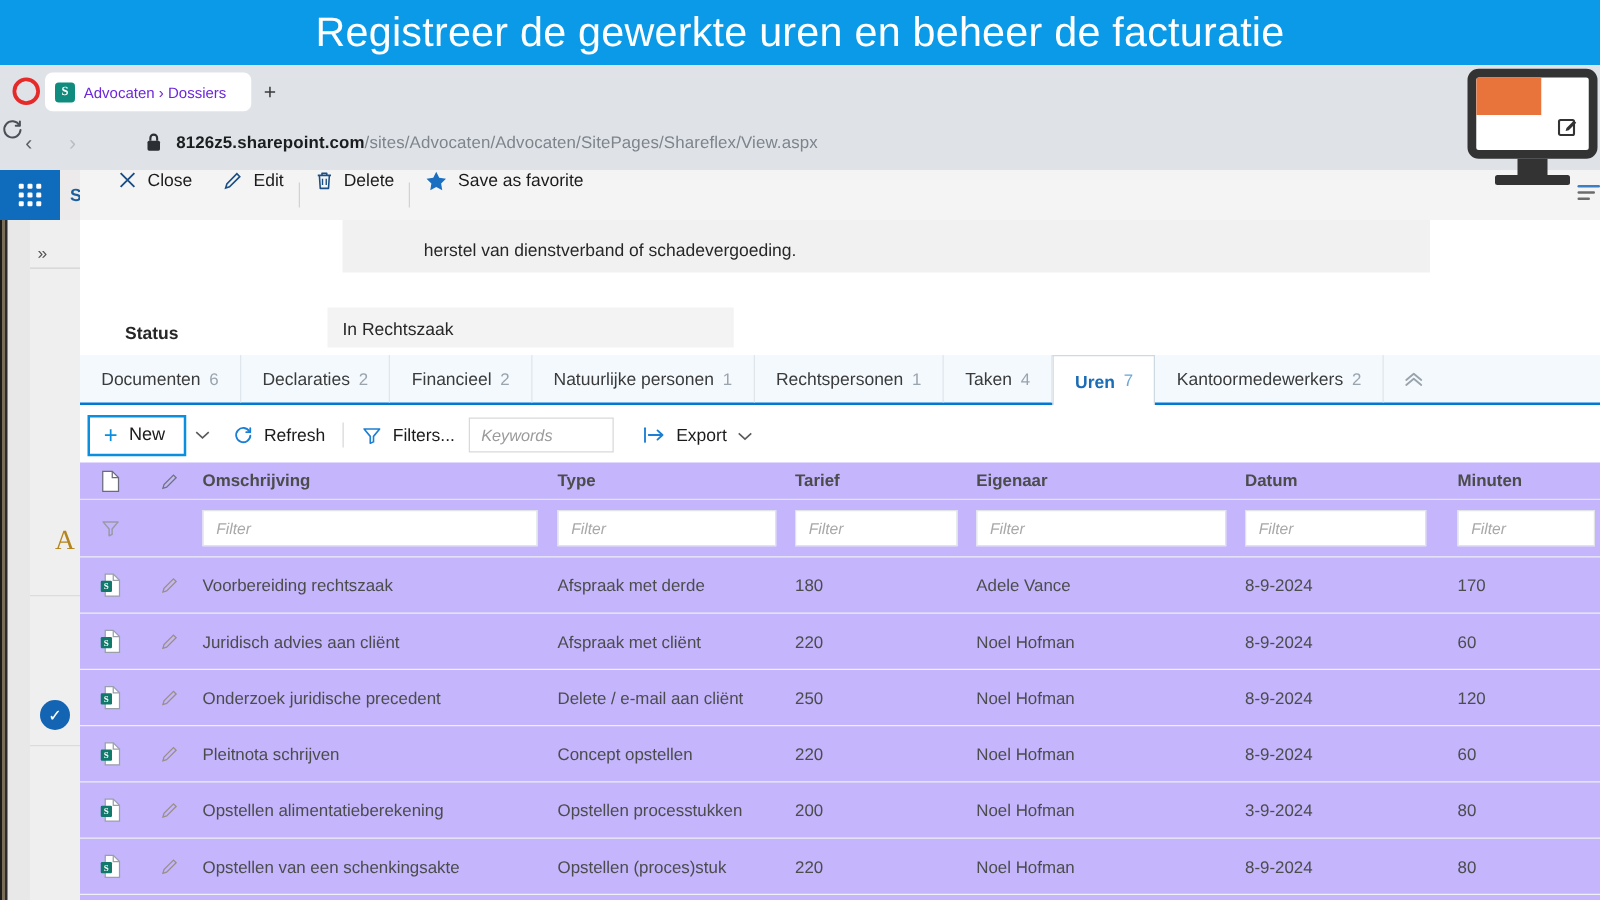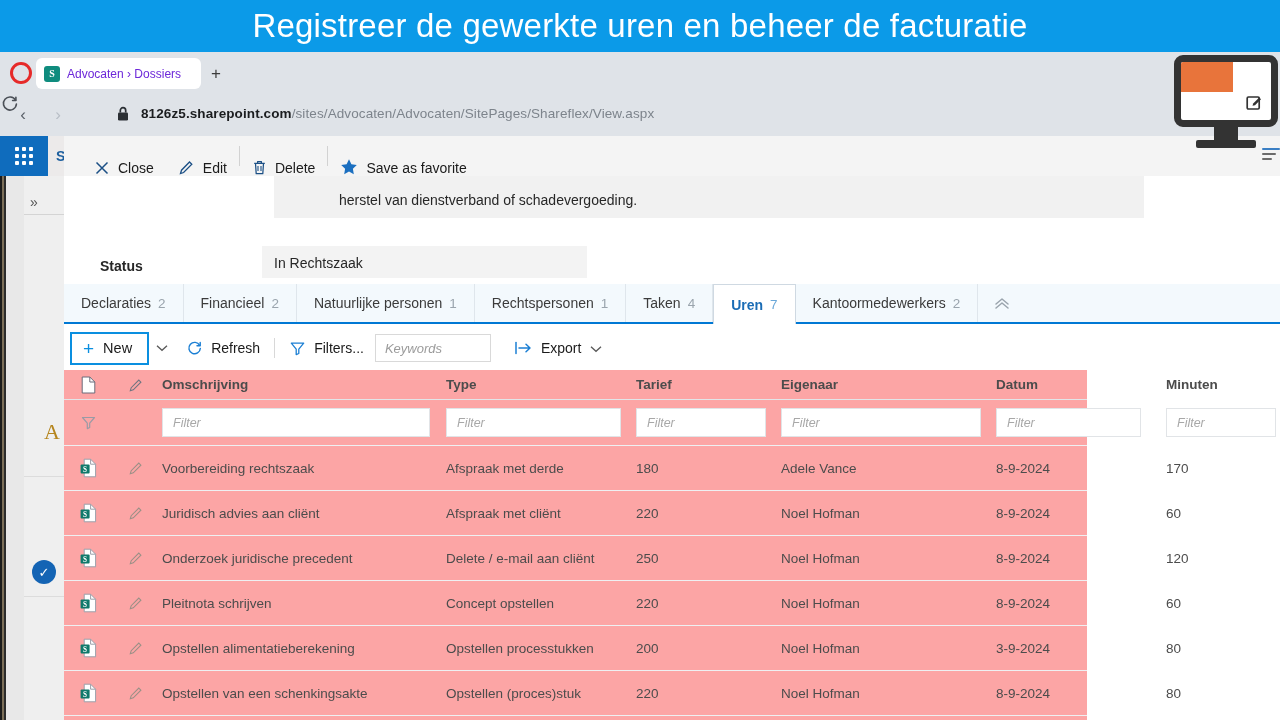--- a/index.html
+++ b/index.html
@@ -108,21 +108,21 @@
              background: linear-gradient(to right, #1b1b1b 0 2px, #7b6e58 2px 4px, #2b2b2b 4px 6px); }
 
   
   .panel { position: absolute; left: 64px; top: 0; width: 1216px; height: 584px; background: #ffffff; }
 
   .cmdbar {
     position: absolute; left: 0; top: 0; width: 1216px; height: 40px;
     background: #f4f4f4; display: flex; align-items: center; padding-left: 18px;
   }
   .cmd {
-    display: flex; align-items: flex-end; height: 40px; padding: 0 12px; cursor: pointer;
+    display: flex; align-items: flex-start; height: 40px; padding: 0 12px; cursor: pointer;
     font-size: 14px; color: #1b1b1b;
   }
   .cmd .glyph { margin-right: 8px; display: flex; align-items: center; }
   .cmd-sep { width: 1px; height: 20px; background: #d2d2d2; }
 
   .form-area { position: absolute; left: 0; top: 40px; width: 1216px; height: 237px; background: #fff; overflow: hidden; }
   .fld-desc-box {
     position: absolute; left: 210px; top: 0; width: 870px; height: 42px; background: #f1f1f1;
   }
   .fld-desc-txt {
@@ -181,21 +181,21 @@
   .tb-item .glyph { margin-right: 8px; display: flex; align-items: center; }
   .tb-sep { width: 1px; height: 20px; background: #d8d8d8; margin: 0 3px; }
   .kw-input {
     width: 116px; height: 28px; border: 1px solid #d9d9d9; background: #fff;
     font-size: 13px; color: #7b7b7b; font-style: italic; padding: 0 9px;
     font-family: "Liberation Sans", sans-serif; outline: none;
   }
   .kw-input::placeholder { color: #9b9b9b; font-style: italic; }
 
   
-  .grid { position: absolute; left: 0; top: 234px; width: 1023px; height: 350px; background: #fca5a5; }
+  .grid { position: absolute; left: 0; top: 234px; width: 1216px; height: 350px; background: #c4b5fd; }
   .grow { display: flex; align-items: center; height: 45px; border-bottom: 1px solid #eef0f2; }
   .ghead { height: 30px; border-bottom: 1px solid #e2e5e8; }
   .gfilter { height: 46px; border-bottom: 1px solid #eef0f2; }
   .c-ico  { width: 48px; display: flex; justify-content: center; align-items: center; flex: 0 0 48px; }
   .c-pen  { width: 48px; display: flex; justify-content: center; align-items: center; flex: 0 0 48px; }
   .c-omsc { flex: 0 0 286px; padding-left: 2px; }
   .c-type { flex: 0 0 190px; }
   .c-tar  { flex: 0 0 145px; }
   .c-eig  { flex: 0 0 215px; }
   .c-dat  { flex: 0 0 170px; }
@@ -364,20 +364,24 @@
         <div class="fld-ghost" style="left:215px;">&nbsp;</div>
         <div class="fld-desc-box"></div>
         <div class="fld-desc-txt">herstel van dienstverband of schadevergoeding.</div>
         <div class="row-status-label">Status</div>
         <div class="row-status-box"></div>
         <div class="row-status-val">In Rechtszaak</div>
       </div>
 
       <div class="tabs">
         <div class="tab">
+          <span>Documenten</span>
+          <span class="cnt">6</span>
+        </div>
+        <div class="tab">
           <span>Declaraties</span>
           <span class="cnt">2</span>
         </div>
         <div class="tab">
           <span>Financieel</span>
           <span class="cnt">2</span>
         </div>
         <div class="tab">
           <span>Natuurlijke personen</span>
           <span class="cnt">1</span>

